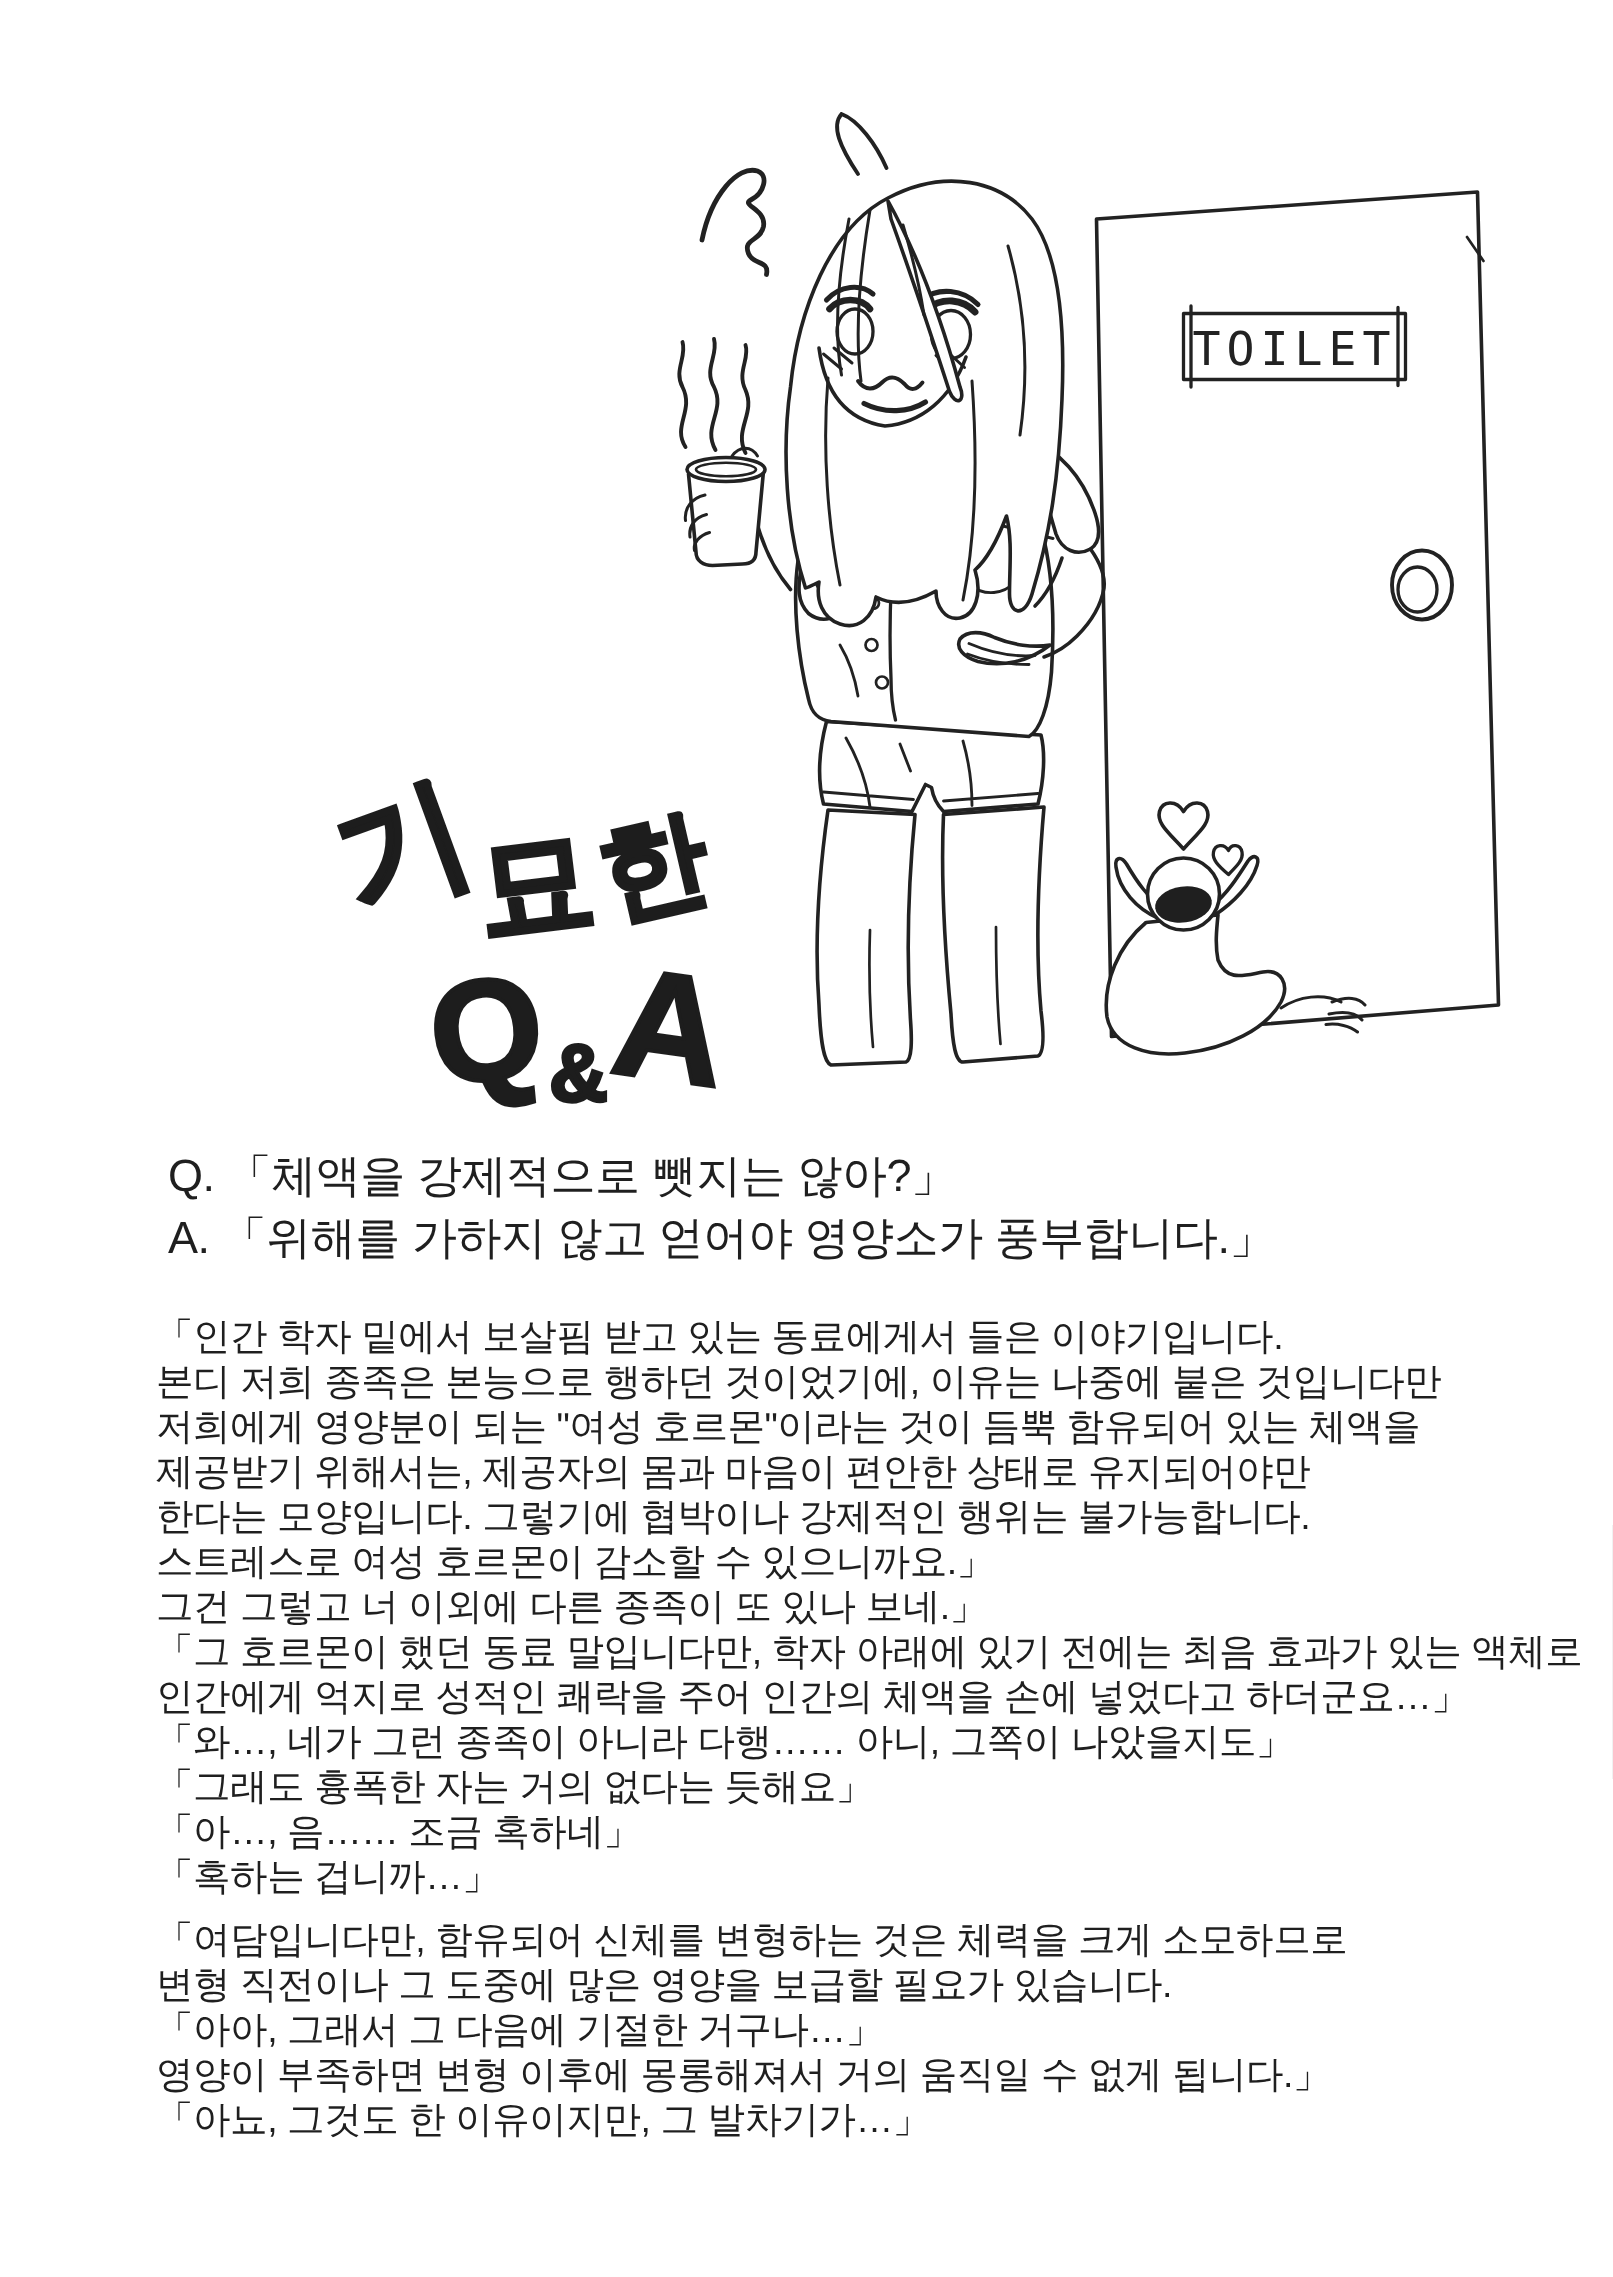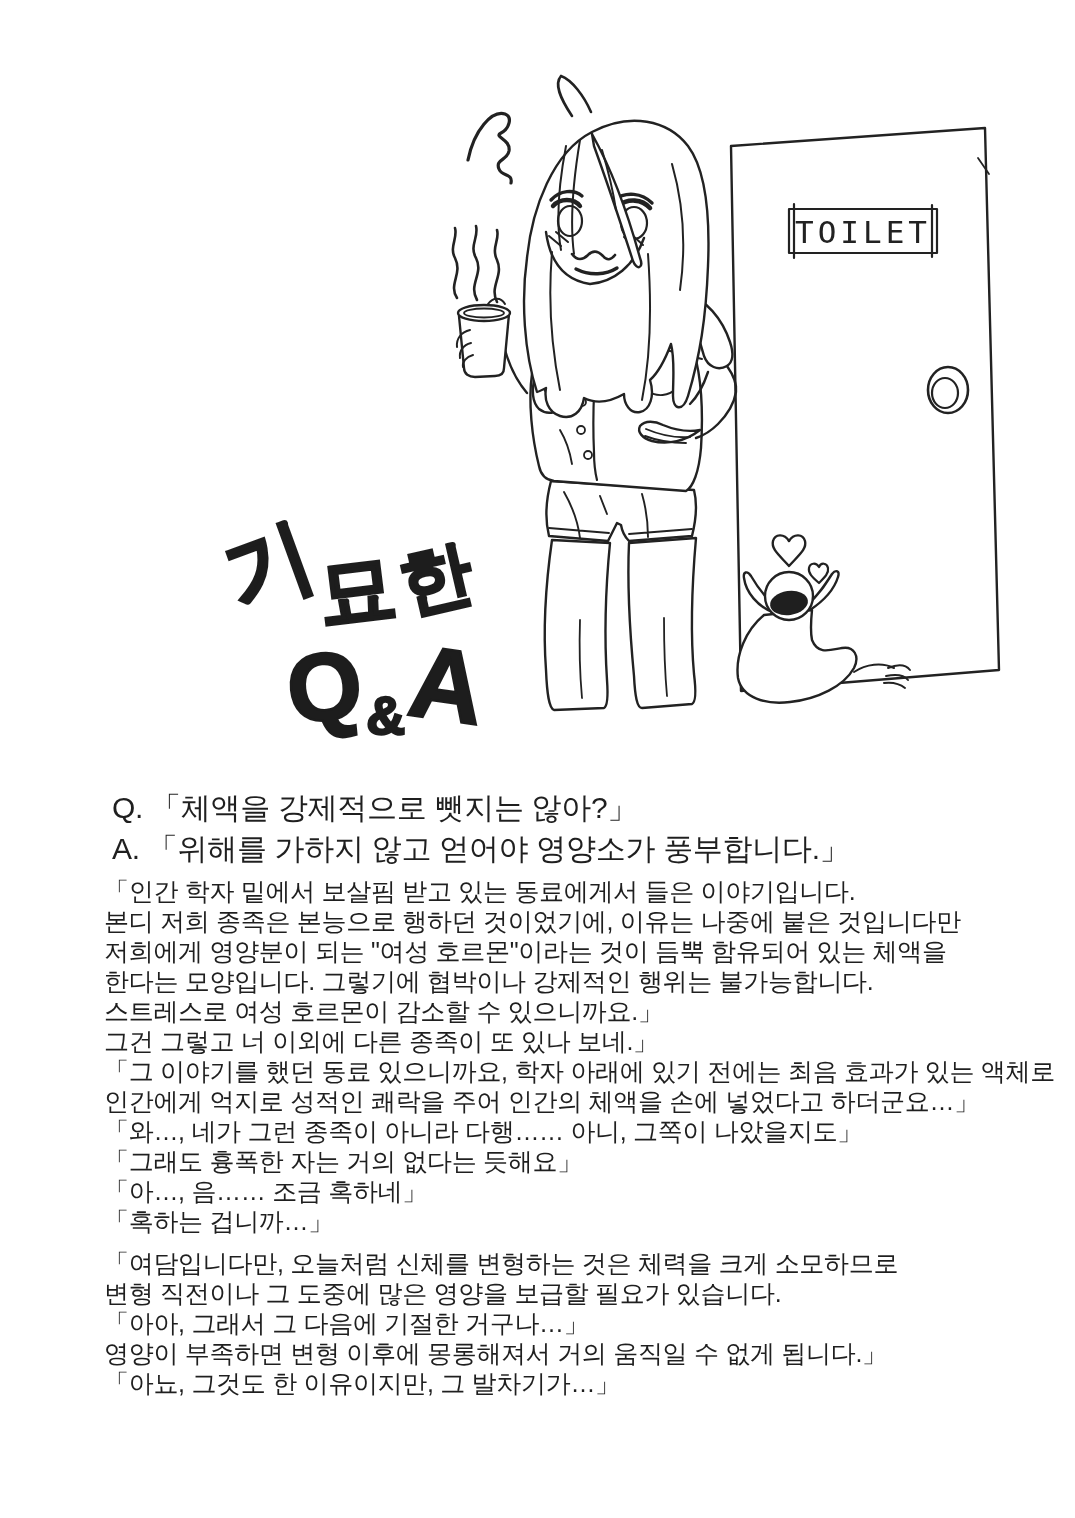--- a/index.html
+++ b/index.html
@@ -20,21 +20,21 @@
   .tk1{font-size:86px;transform:rotate(-20deg) translateY(2px);}
   .tk2{font-size:78px;transform:rotate(-7deg) translateY(24px);}
   .tk3{font-size:72px;transform:rotate(-13deg) translateY(10px);}
   .title-qa{position:absolute;left:72px;top:122px;white-space:nowrap;}
   .title-qa span{display:inline-block;line-height:1;}
   .tq{font-size:96px;transform:rotate(-6deg);}
   .tamp{font-size:54px;transform:translateY(14px);}
   .ta{font-size:102px;transform:rotate(8deg);}
 
   
-  .qa-header{position:absolute;left:112px;top:787px;font-size:30px;line-height:41px;
+  .qa-header{position:absolute;left:112px;top:764px;font-size:30px;line-height:41px;
              font-weight:500;white-space:nowrap;letter-spacing:-0.3px;}
   .body-text{position:absolute;left:104px;top:876px;font-size:25px;line-height:30px;
              font-weight:500;white-space:nowrap;letter-spacing:-0.3px;}
   .para-gap{height:12px;}
   .text-line{height:30px;}
 </style>
 </head>
 <body>
 
 <div class="page">
@@ -171,33 +171,34 @@
   <div class="qa-header">
     <div class="qa-line">Q. 「체액을 강제적으로 뺏지는 않아?」</div>
     <div class="qa-line">A. 「위해를 가하지 않고 얻어야 영양소가 풍부합니다.」</div>
   </div>
 
   <div class="body-text">
     <div>
       <div class="text-line">「인간 학자 밑에서 보살핌 받고 있는 동료에게서 들은 이야기입니다.</div>
       <div class="text-line">본디 저희 종족은 본능으로 행하던 것이었기에, 이유는 나중에 붙은 것입니다만</div>
       <div class="text-line">저희에게 영양분이 되는 "여성 호르몬"이라는 것이 듬뿍 함유되어 있는 체액을</div>
+      <div class="text-line">제공받기 위해서는, 제공자의 몸과 마음이 편안한 상태로 유지되어야만</div>
       <div class="text-line">한다는 모양입니다. 그렇기에 협박이나 강제적인 행위는 불가능합니다.</div>
       <div class="text-line">스트레스로 여성 호르몬이 감소할 수 있으니까요.」</div>
       <div class="text-line">그건 그렇고 너 이외에 다른 종족이 또 있나 보네.」</div>
-      <div class="text-line">「그 이야기를 했던 동료 있으니까요, 학자 아래에 있기 전에는 최음 효과가 있는 액체로</div>
+      <div class="text-line">「그 호르몬이 했던 동료 말입니다만, 학자 아래에 있기 전에는 최음 효과가 있는 액체로</div>
       <div class="text-line">인간에게 억지로 성적인 쾌락을 주어 인간의 체액을 손에 넣었다고 하더군요…」</div>
       <div class="text-line">「와…, 네가 그런 종족이 아니라 다행…… 아니, 그쪽이 나았을지도」</div>
       <div class="text-line">「그래도 흉폭한 자는 거의 없다는 듯해요」</div>
       <div class="text-line">「아…, 음…… 조금 혹하네」</div>
       <div class="text-line">「혹하는 겁니까…」</div>
     </div>
     <div class="para-gap"></div>
     <div>
-      <div class="text-line">「여담입니다만, 오늘처럼 신체를 변형하는 것은 체력을 크게 소모하므로</div>
+      <div class="text-line">「여담입니다만, 함유되어 신체를 변형하는 것은 체력을 크게 소모하므로</div>
       <div class="text-line">변형 직전이나 그 도중에 많은 영양을 보급할 필요가 있습니다.</div>
       <div class="text-line">「아아, 그래서 그 다음에 기절한 거구나…」</div>
       <div class="text-line">영양이 부족하면 변형 이후에 몽롱해져서 거의 움직일 수 없게 됩니다.」</div>
       <div class="text-line">「아뇨, 그것도 한 이유이지만, 그 발차기가…」</div>
     </div>
   </div>
 
 </div>
 
 </body></html>

